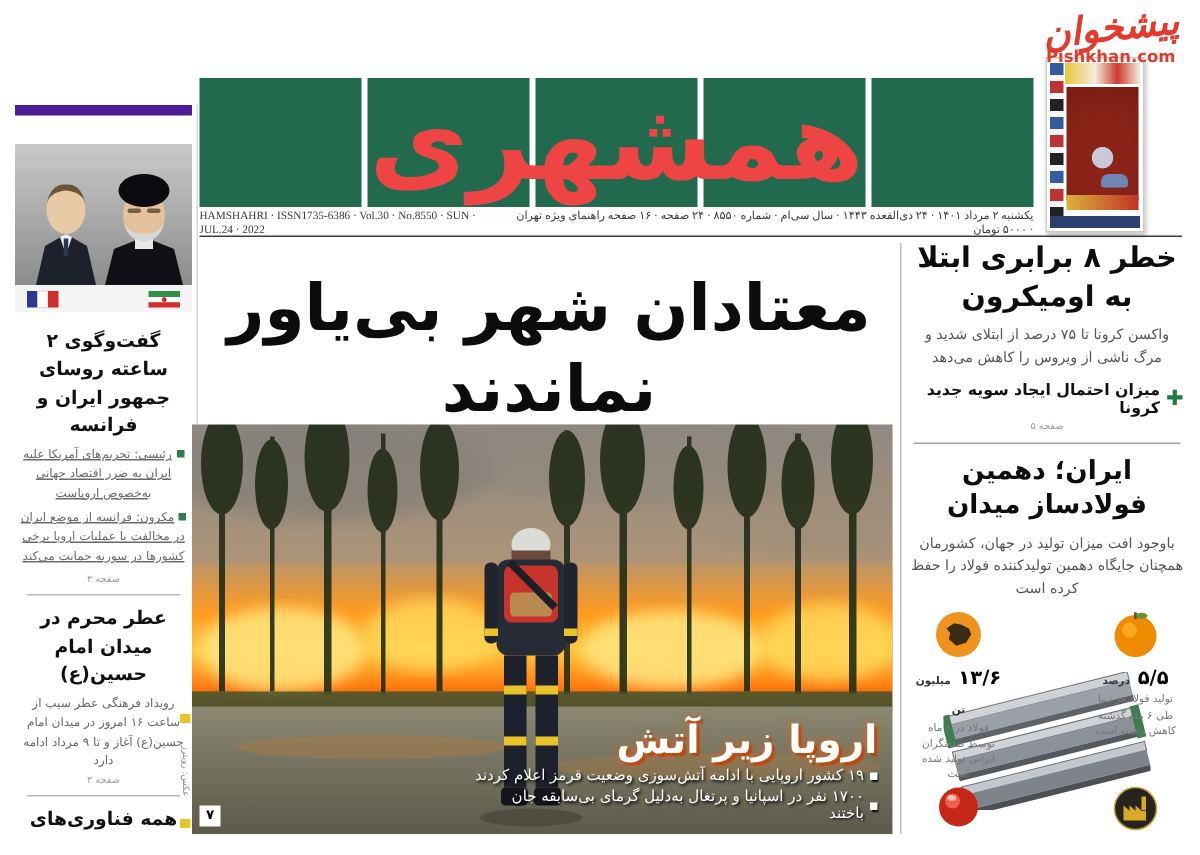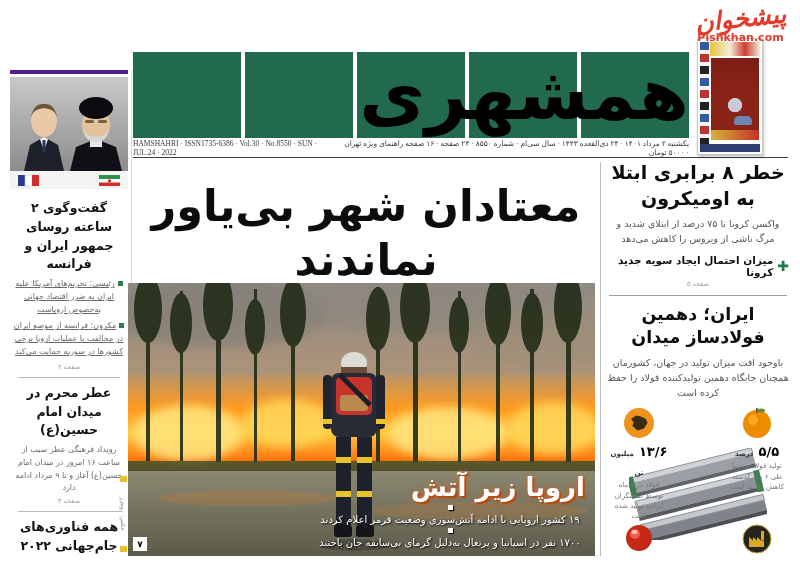--- a/index.html
+++ b/index.html
@@ -4,22 +4,22 @@
 <style>
   * { box-sizing: border-box; margin: 0; padding: 0; }
   body { background:#e9e9e9; font-family:"DejaVu Sans", sans-serif; }
   #page { position:relative; width:800px; height:570px; background:#fff; margin:0 auto; overflow:hidden; }
   .fa { direction:rtl; unicode-bidi:embed; }
 
   
   #masthead { position:absolute; left:133px; top:52px; width:556px; height:86px; }
   .logo-blocks { position:absolute; inset:0; display:flex; flex-direction:row-reverse; gap:4px; }
   .logo-blocks div { flex:1; background:#226a4d; }
-  #logo-text { position:absolute; inset:0; color:#000000; font-size:72px; font-weight:bold;
-               text-align:right; line-height:84px; z-index:2; direction:rtl; letter-spacing:2px;border-radius:23px; }
+  #logo-text { position:absolute; inset:0; color:#ef4444; font-size:72px; font-weight:bold;
+               text-align:center; line-height:84px; z-index:2; direction:rtl; letter-spacing:2px;border-radius:23px; }
   #dateline { position:absolute; left:133px; top:141px; width:556px; height:14px;
               display:flex; justify-content:space-between; align-items:center;font-family:Liberation Serif, serif; }
   #dateline .en { font-size:7.5px; color:#3a3a3a; direction:ltr; }
   #dateline .fa-date { font-size:7.5px; color:#3a3a3a; }
   #top-rule { position:absolute; left:133px; top:157px; width:655px; border-top:1.5px solid #3d3d3d; }
 
   
   #watermark { position:absolute; left:688px; top:4px; width:105px; text-align:center; z-index:9; }
   #watermark .script { color:#e23b2e; font-size:25px; font-weight:bold; font-style:italic;
                        transform:rotate(-6deg); display:inline-block; direction:rtl; }
@@ -32,21 +32,21 @@
                     background:repeating-linear-gradient(180deg,#355a9e 0 8px,#f4f4f4 8px 12px,#b33 12px 20px,#f4f4f4 20px 24px,#222 24px 32px,#f4f4f4 32px 36px); }
   #thumb .t-photo { position:absolute; left:13px; top:19px; right:3px; height:76px;
                     background:radial-gradient(circle at 50% 62%, #c9c9d8 0 13%, #8a2318 14% 42%, #7a1d14 100%); }
   #thumb .t-cap { position:absolute; left:13px; top:58px; width:18px; height:9px; background:#6f86b5; border-radius:5px 5px 2px 2px; margin-left:10px; }
   #thumb .t-title { position:absolute; left:13px; bottom:14px; right:3px; height:10px;
                     background:linear-gradient(90deg,#d8b23a,#c23325); }
   #thumb .t-foot { position:absolute; left:2px; bottom:2px; right:2px; height:8px; background:#2d3f6e; }
 
   
   #sidebar { position:absolute; left:10px; top:70px; width:118px; height:488px; overflow:hidden;
-             border-top:4px solid #4c1d95; padding-top:3px; }
+             border-top:7px solid #4c1d95; padding-top:19px; }
   #col-rule-left { position:absolute; left:131px; top:70px; height:486px; border-left:1px solid #d9d9d9; }
   .sb-title { font-size:12.5px; font-weight:bold; text-align:center; line-height:1.5; color:#111; margin:6px 0 4px; }
   .sb-body  { font-size:8px; color:#6a6a6a; text-align:center; line-height:1.6; margin:2px 4px; }
   .sb-bullet { font-size:8px; color:#6a6a6a; text-align:center; line-height:1.6; margin:4px 3px;text-decoration:underline; }
   .gsq { display:inline-block; width:5px; height:5px; background:#2e7d4f; margin-left:3px; }
   .pref { font-size:6.5px; color:#9a9a9a; text-align:center; margin:2px 2px 0; }
   .sb-sep { border:none; border-top:1px solid #b9b9b9; margin:6px 8px; }
 
   
   #center { position:absolute; left:137px; top:160px; width:458px;margin-top:20px; }
@@ -55,21 +55,21 @@
   #decks { display:flex; flex-direction:row-reverse; justify-content:space-between; margin-top:8px; padding:0 14px; }
   .deck { width:45%; font-size:12px; color:#2d2d2d; text-align:center; line-height:1.75; font-weight:500; }
   #lead-rule { border:none; border-top:1px solid #8a8a8a; margin-top:3px; }
 
   
   #photo { position:absolute; left:128px; top:283px; width:467px; height:273px; overflow:hidden; background:#9b937f; }
   #photo svg { position:absolute; inset:0; }
   #caption { position:absolute; right:10px; bottom:8px; width:270px; text-align:right; z-index:3; }
   #caption-title { color:#fff; font-size:26px; font-weight:900;
                    text-shadow:0 0 6px rgba(226,96,26,.95), 2px 2px 1px rgba(180,60,0,.9); }
-  .cap-line { display:flex; flex-direction:column; justify-content:flex-start; align-items:center; gap:4px;
+  .cap-line { display:flex; flex-direction:row; justify-content:flex-start; align-items:center; gap:4px;
               direction:rtl; margin-top:3px; }
   .cap-line .wsq { width:5px; height:5px; background:#fff; flex:0 0 auto; box-shadow:1px 1px 1px #000; }
   .cap-line span.txt { color:#fff; font-size:10px; text-shadow:1px 1px 2px #000; font-weight:500; }
   #photo-page-chip { position:absolute; left:5px; bottom:5px; width:14px; height:14px; background:#fff;
                      color:#000; font-size:9px; font-weight:bold; text-align:center; line-height:14px; z-index:3; }
   #photo-credit { position:absolute; left:119px; top:476px; width:9px; height:76px; z-index:2;
                   display:flex; flex-direction:column; align-items:center; }
   #photo-credit .ymark { width:7px; height:6px; background:#e8c32a; flex:0 0 auto; }
   #photo-credit .vtxt { writing-mode:vertical-rl; font-size:6px; color:#8a8a8a; flex:1; text-align:center; }
 

